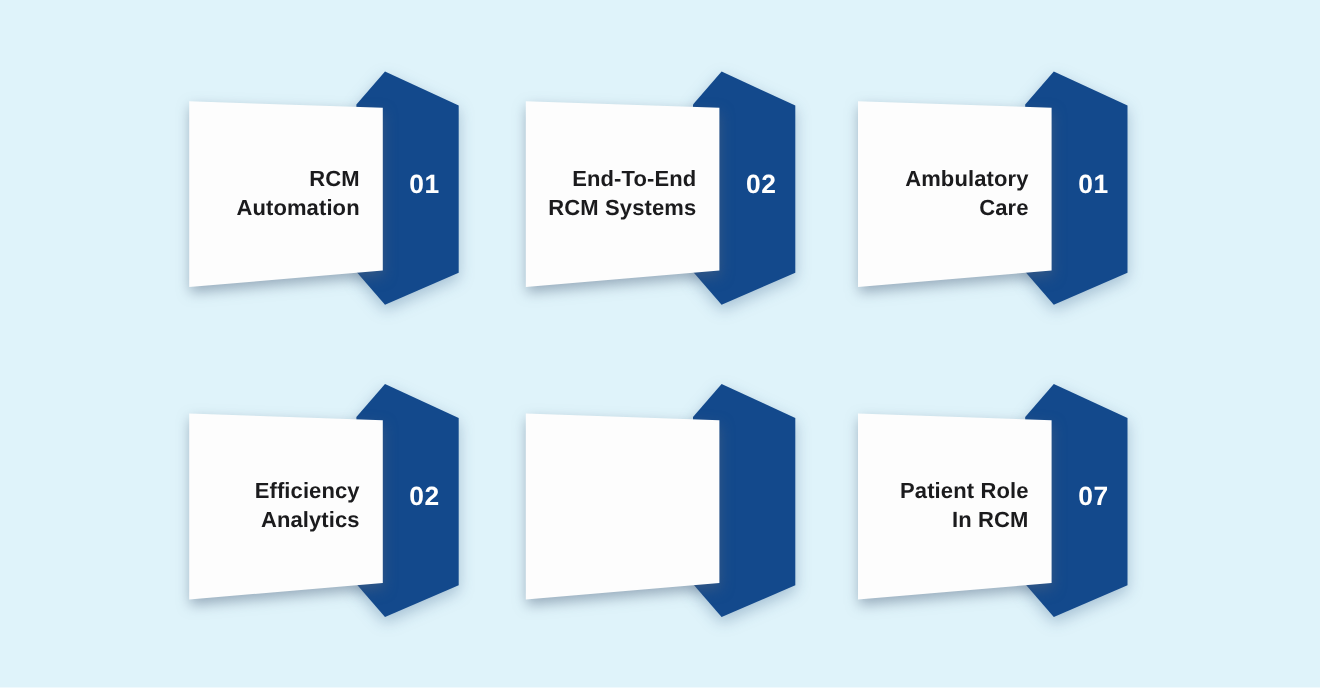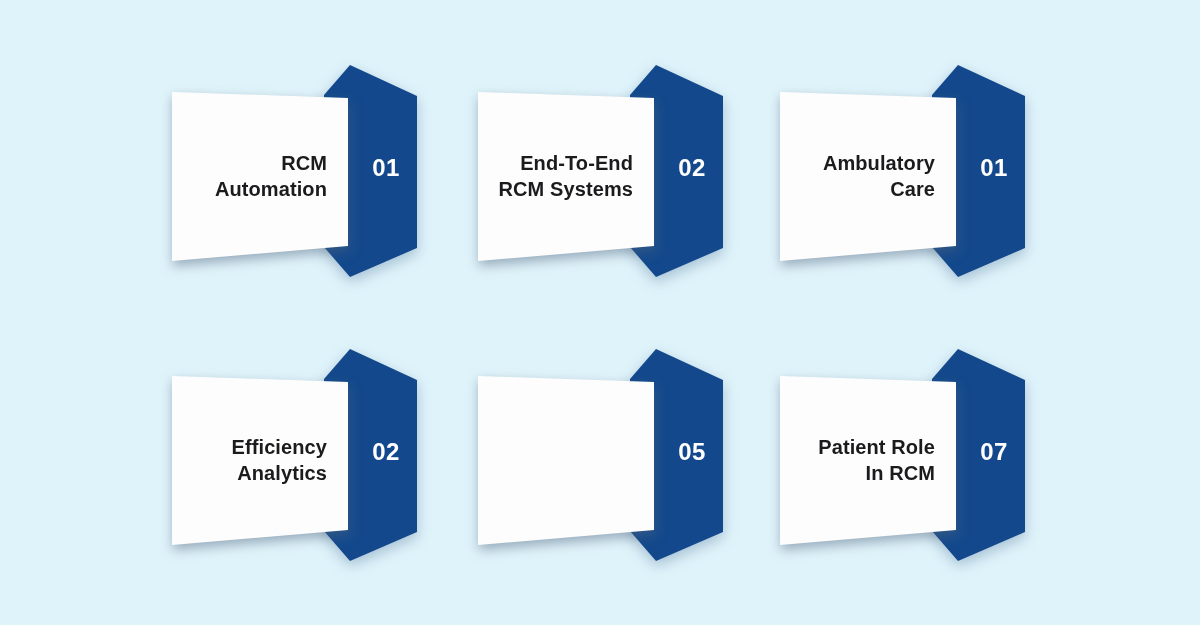--- a/index.html
+++ b/index.html
@@ -117,21 +117,20 @@
     <div class="title">Efficiency
 Analytics</div>
     <div class="number">02</div>
   </div>
 
   <div class="unit pos-5">
     <svg viewBox="0 0 246 212">
       <polygon class="ribbon-shape" points="152,30 178,0 245,31 245,183 178,212 152,182"></polygon>
       <polygon class="card-shape" points="0,27 176,33 176,181 0,196"></polygon>
     </svg>
-    <div class="number">05</div>
   </div>
 
   <div class="unit pos-6">
     <svg viewBox="0 0 246 212">
       <polygon class="ribbon-shape" points="152,30 178,0 245,31 245,183 178,212 152,182"></polygon>
       <polygon class="card-shape" points="0,27 176,33 176,181 0,196"></polygon>
     </svg>
     <div class="title">Patient Role
 In RCM</div>
     <div class="number">07</div>

